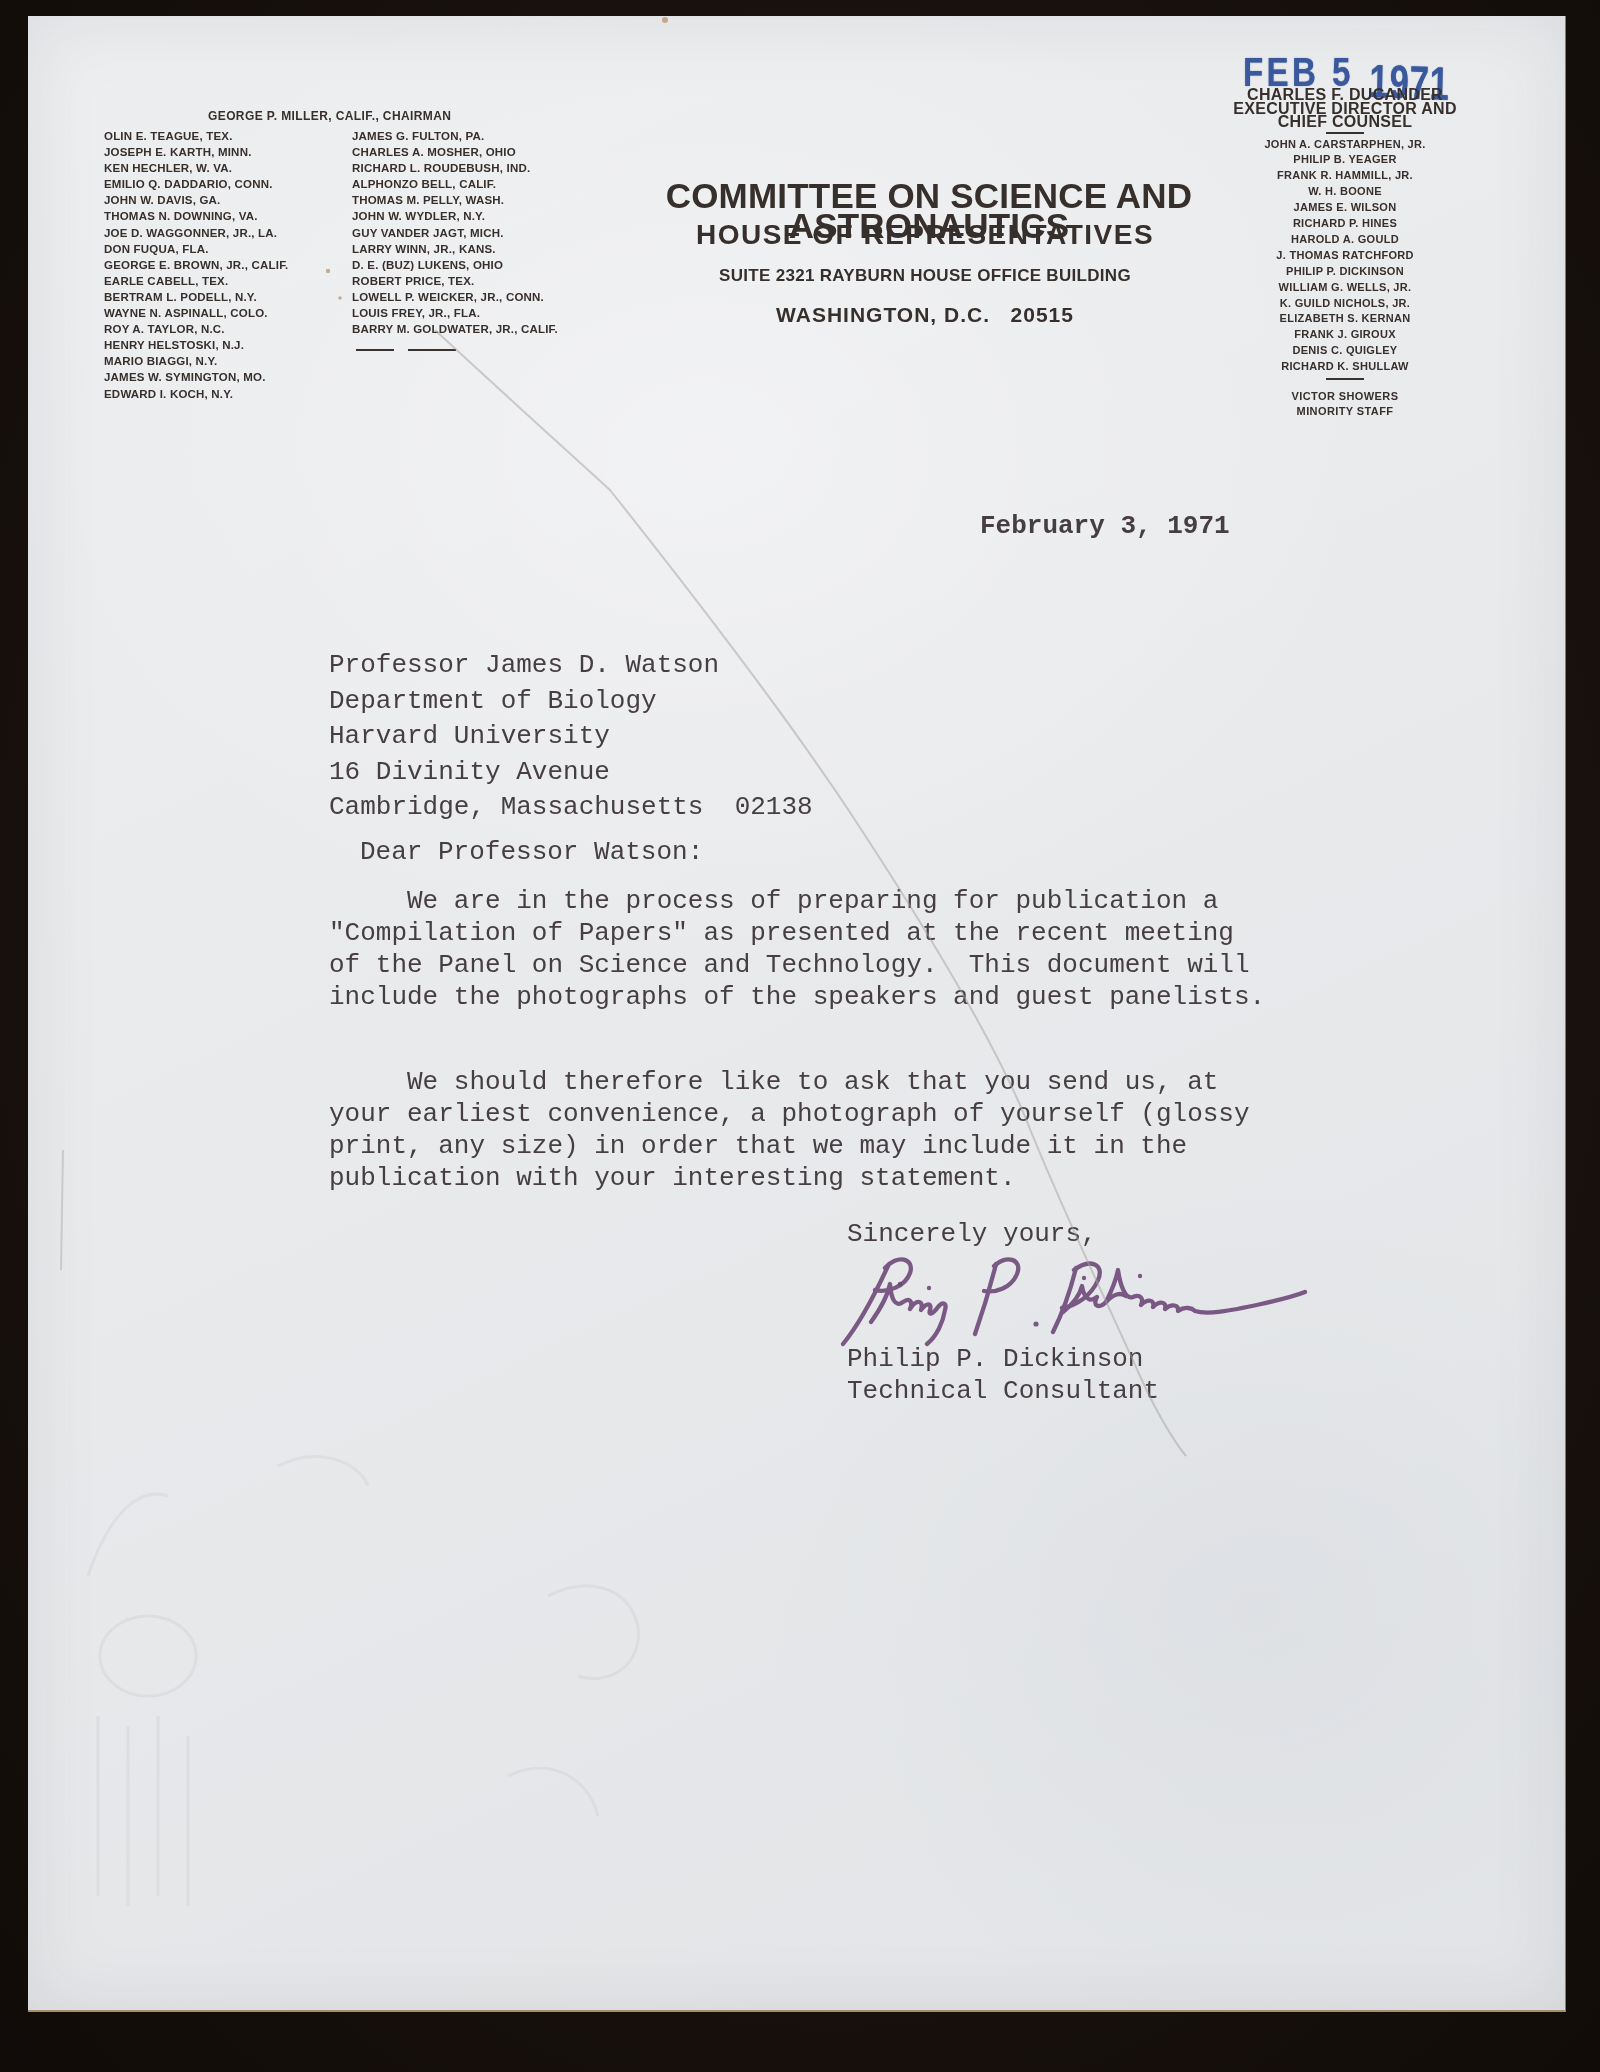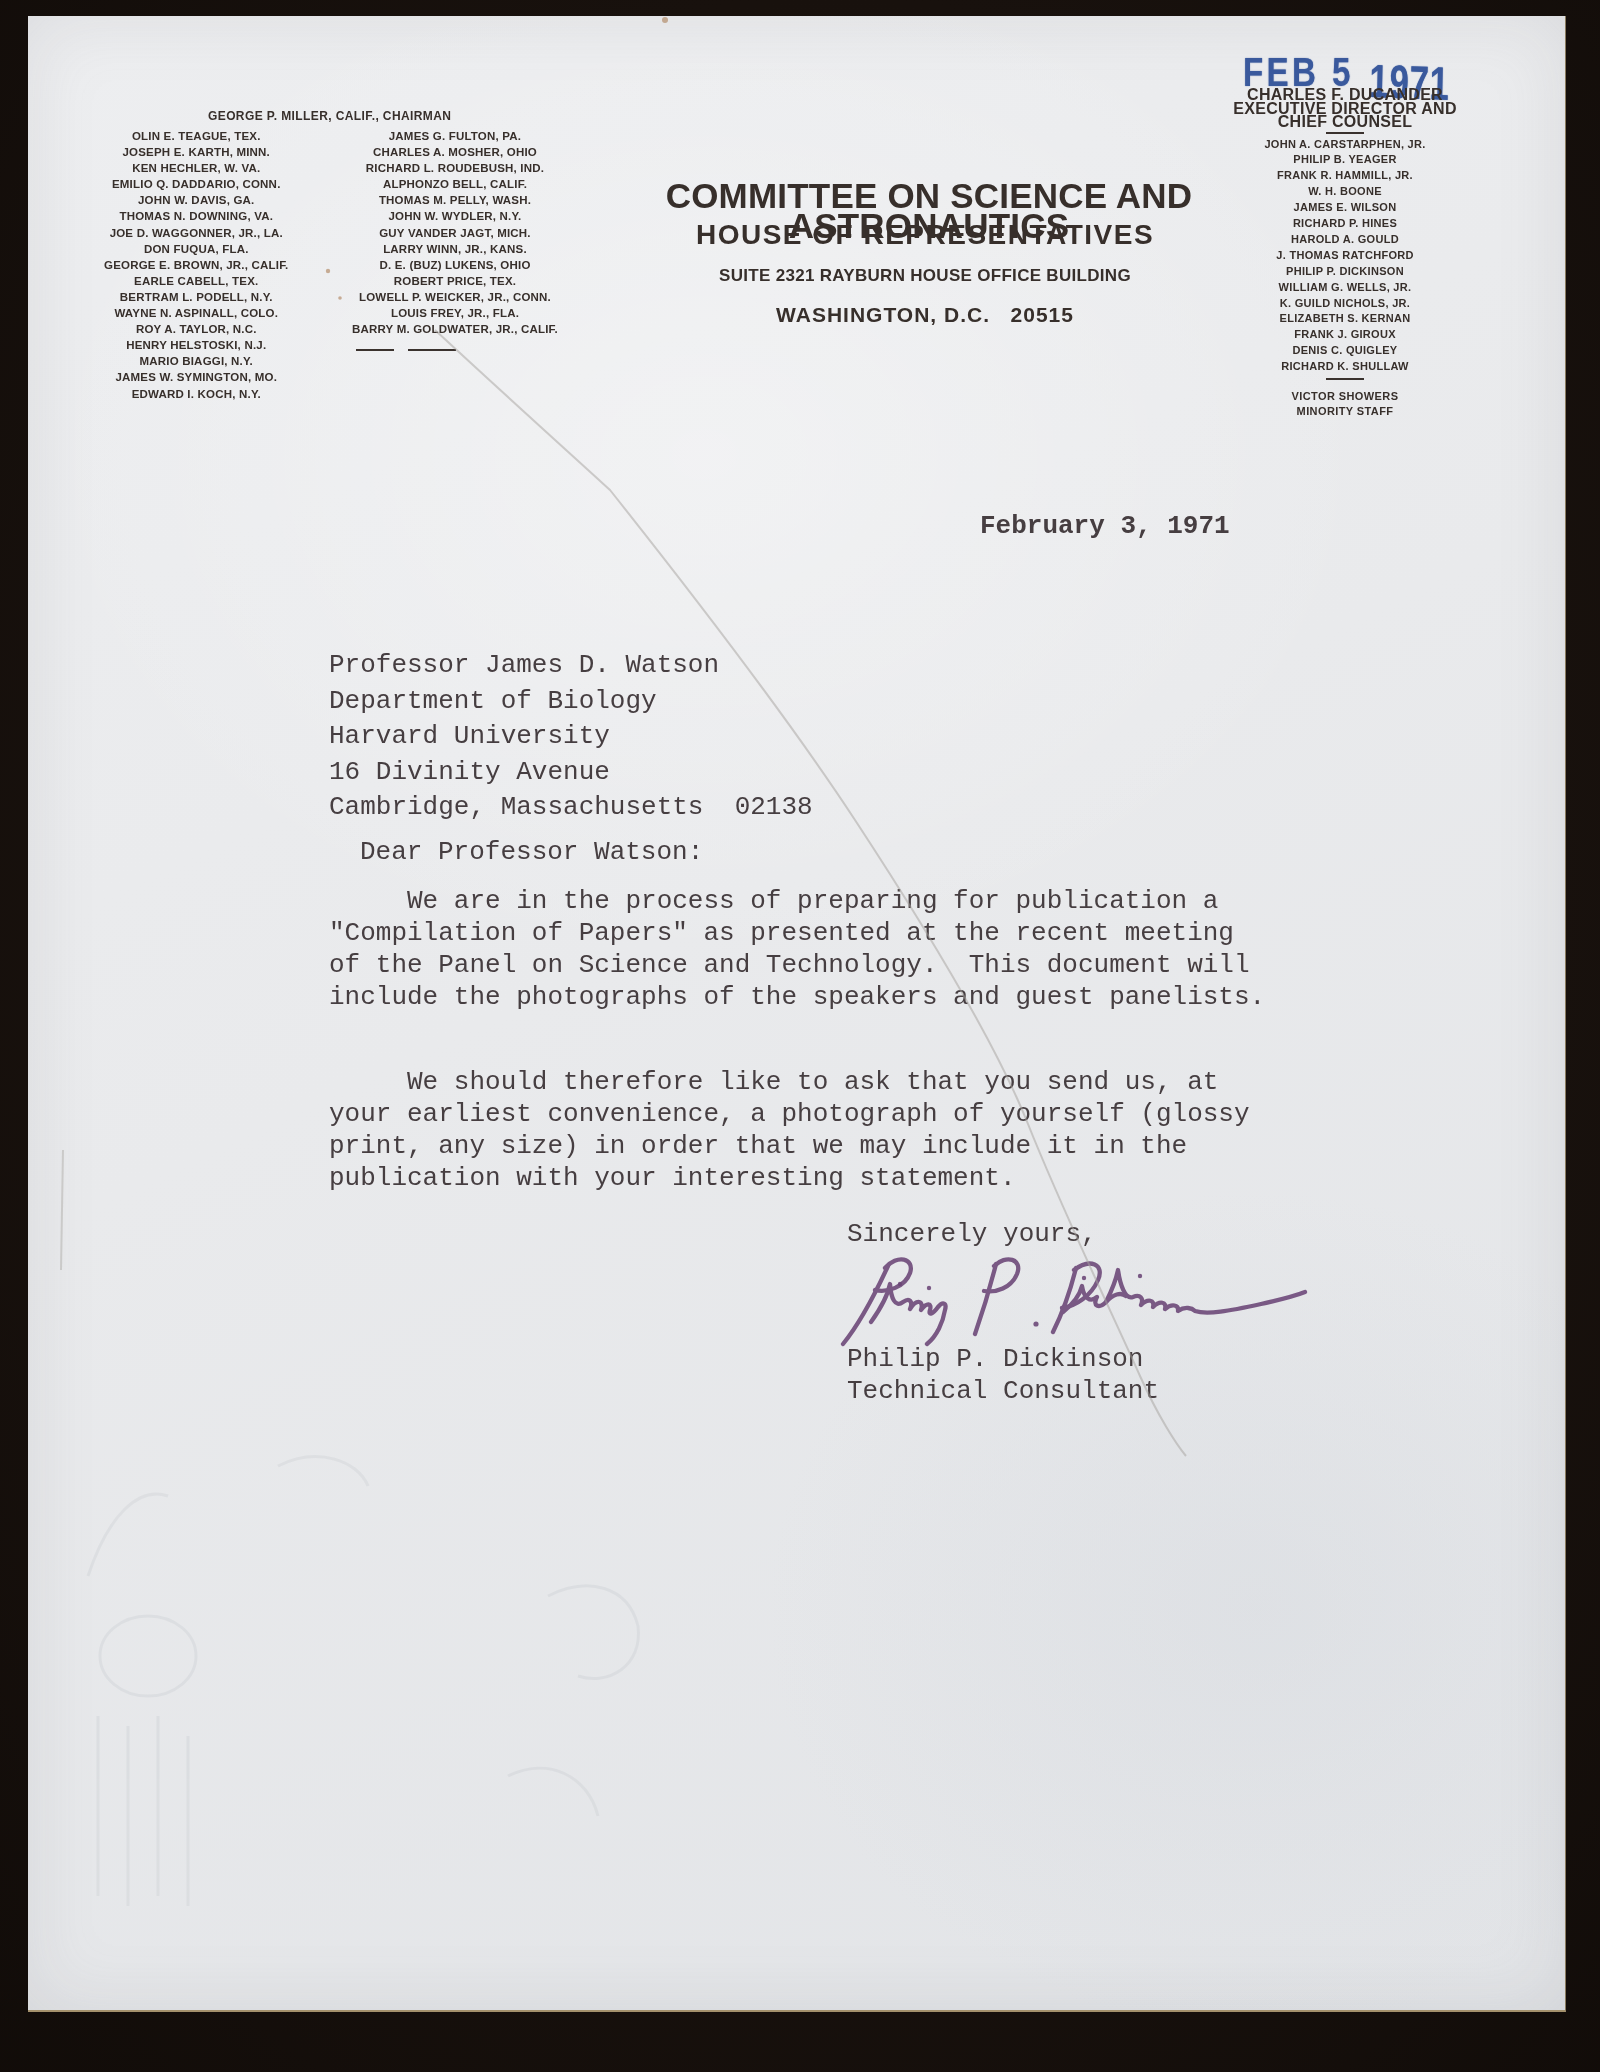--- a/index.html
+++ b/index.html
@@ -17,21 +17,21 @@
     box-shadow: inset 0 0 70px rgba(110,112,122,.14);
     border-bottom:2px solid #a4916c;
     border-right:1px solid #8a7b5f;
   }
   .abs{position:absolute;}
 
   
   .printed{color:#372f2b;font-weight:bold;}
   .chairman{left:180px;top:93px;font-size:12px;line-height:14px;letter-spacing:.4px;white-space:pre;}
   .memcol{font-size:11.5px;line-height:16.1px;letter-spacing:.2px;}
-  .memcol div{white-space:pre;text-align:center;}
+  .memcol div{white-space:pre;}
   .col1{left:76px;top:112px;}
   .col2{left:324px;top:112px;}
   .col2-dashes{left:328px;top:324px;}
   .dash{display:inline-block;height:2px;background:#3a322e;vertical-align:middle;}
   .dash-a{width:38px;margin-right:14px;}
   .dash-b{width:48px;}
 
   .centerblock{left:557px;top:0;width:680px;text-align:center;}
   .org1{left:8px;right:0;top:165px;font-size:35px;line-height:30px;letter-spacing:.2px;}
   .org2{left:0;right:0;top:205px;font-size:28px;line-height:28px;letter-spacing:1.5px;}

